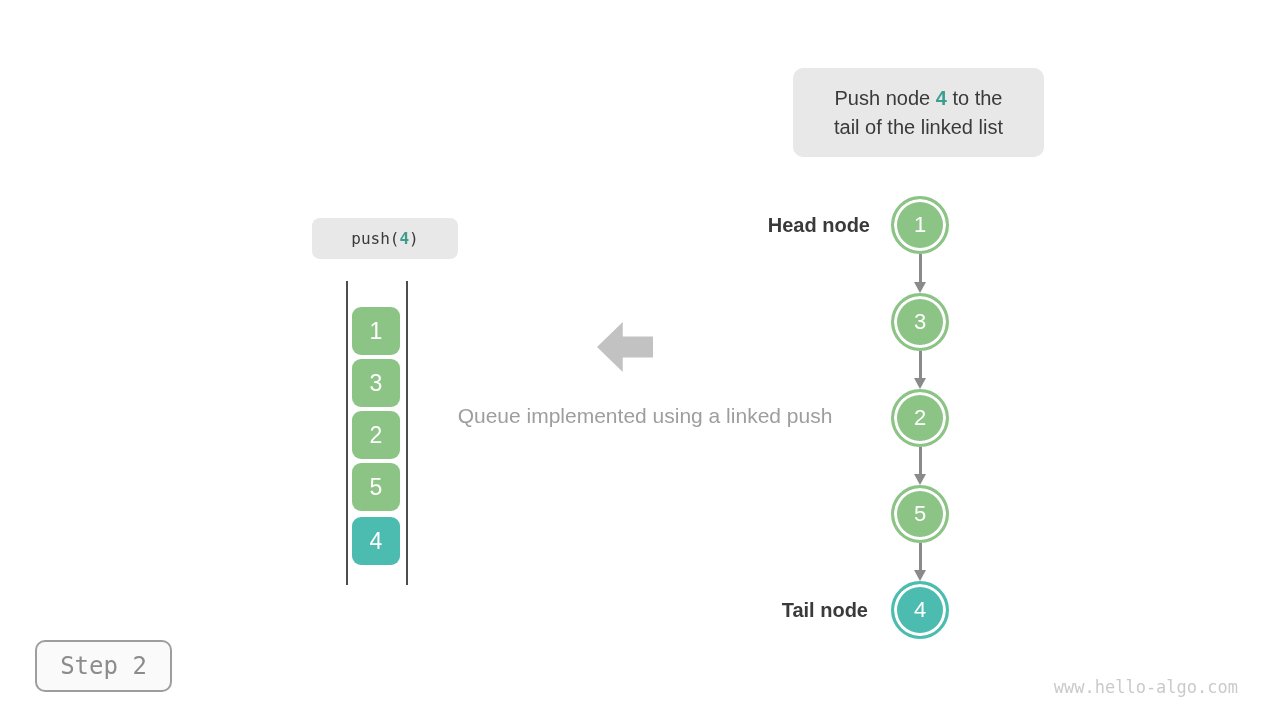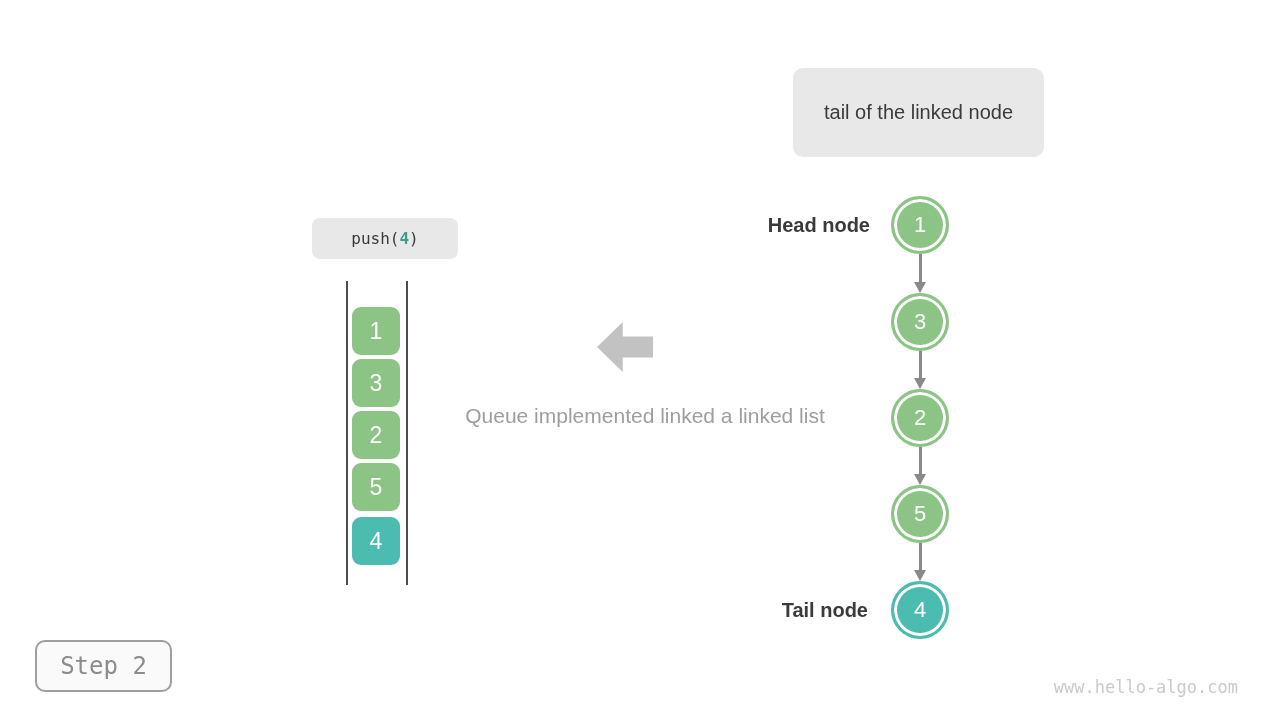--- a/index.html
+++ b/index.html
@@ -92,40 +92,41 @@
     font-family:"DejaVu Sans Mono","Liberation Mono",monospace;
     font-size:17px;color:var(--watermark_gray);
   }
 </style>
 </head>
 <body>
 
 <div class="canvas">
 
   <div class="callout">
-    <div>tail of the linked node</div>
+    <div><span>Push node </span><span class="accent">4</span><span> to the</span></div>
+    <div>tail of the linked list</div>
   </div>
 
   <div class="op-label">
     <span>push(</span>
       <span class="accent">4</span>
       <span>)</span>
   </div>
 
   <div class="rail left"></div>
   <div class="rail right"></div>
   <div class="stack-box" style="top:307px">1</div>
   <div class="stack-box" style="top:359px">3</div>
   <div class="stack-box" style="top:411px">2</div>
   <div class="stack-box" style="top:463px">5</div>
   <div class="stack-box stack-box--teal" style="top:517px">4</div>
 
   <div class="block-arrow"></div>
 
-  <div class="caption">Queue implemented linked a linked list</div>
+  <div class="caption">Queue implemented using a linked push</div>
 
   <div class="side-label" style="left:698px;top:597px;">Tail node</div>
   <div class="side-label" style="left:700px;top:212px;">Head node</div>
 
   <div class="ll-node" style="top:196px">1</div>
   <div class="ll-line" style="top:254px;height:28px"></div>
   <div class="ll-head" style="top:282px"></div>
 
   <div class="ll-node" style="top:293px">3</div>
   <div class="ll-line" style="top:351px;height:27px"></div>

